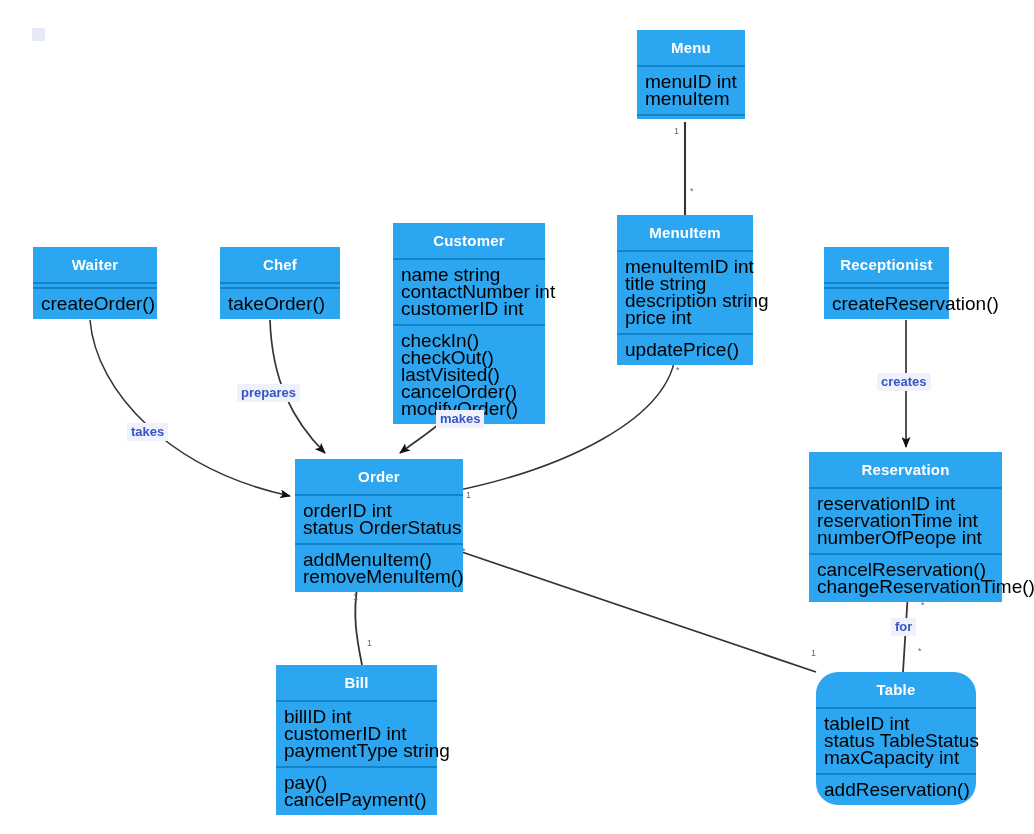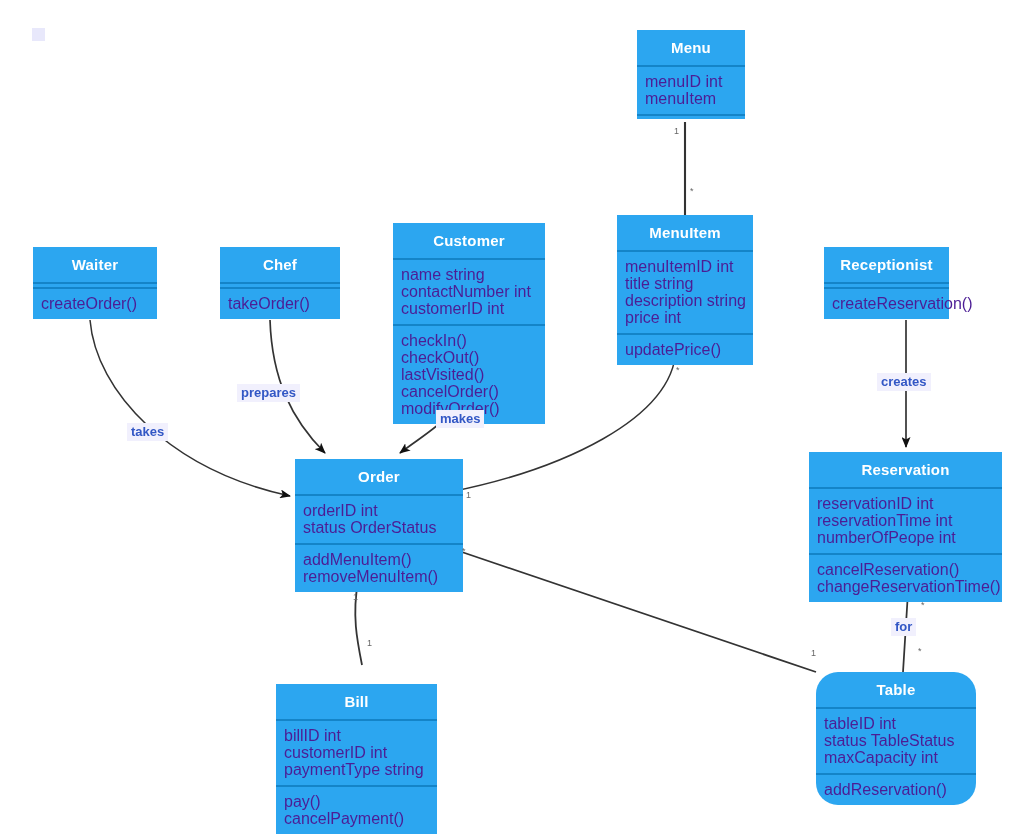--- a/index.html
+++ b/index.html
@@ -40,23 +40,23 @@
     color: #ffffff;
     letter-spacing: 0.2px;
   }
   .uml-divider {
     height: 2px;
     background: #1484c8;
     width: 100%;
   }
   .uml-compartment {
     padding: 6px 8px 7px 8px;
-    font-size: 16px;
+    font-size: 19px;
     line-height: 17px;
-    color: #4c1d95;
+    color: #000000;
   }
   .uml-compartment.empty {
     padding: 0;
     height: 3px;
   }
   .uml-compartment div {
     white-space: nowrap;
   }
   .edge-label {
     position: absolute;
@@ -211,21 +211,21 @@
       <div>reservationTime int</div>
       <div>numberOfPeope int</div>
     </div>
     <div class="uml-divider"></div>
     <div class="uml-compartment">
       <div>cancelReservation()</div>
       <div>changeReservationTime()</div>
     </div>
   </div>
 
-  <div class="uml-class" style="left:276px; top:665px; width:161px;margin-top:19px;">
+  <div class="uml-class" style="left:276px; top:665px; width:161px;">
     <div class="uml-title">Bill</div>
     <div class="uml-divider"></div>
     <div class="uml-compartment">
       <div>billID int</div>
       <div>customerID int</div>
       <div>paymentType string</div>
     </div>
     <div class="uml-divider"></div>
     <div class="uml-compartment">
       <div>pay()</div>

